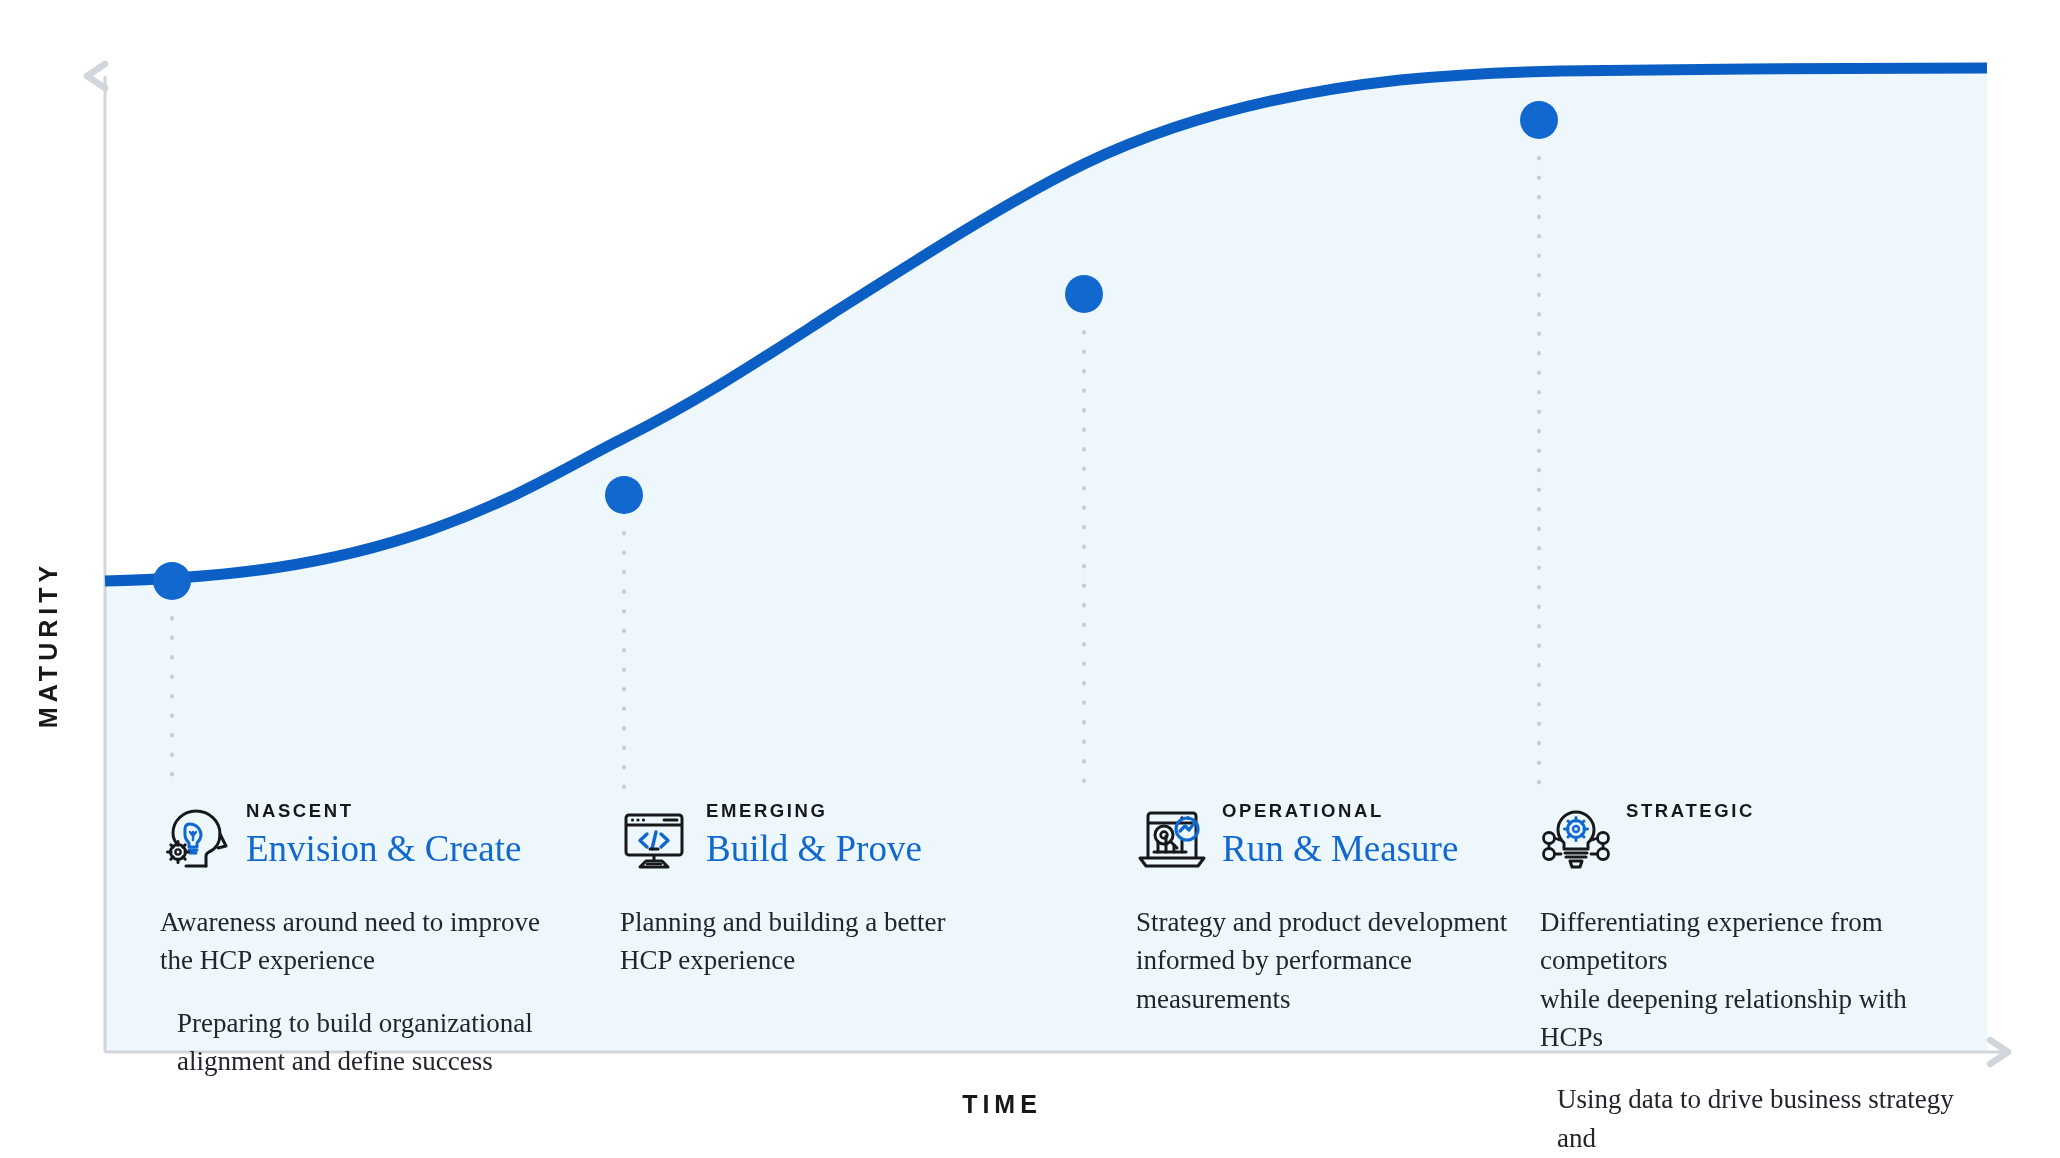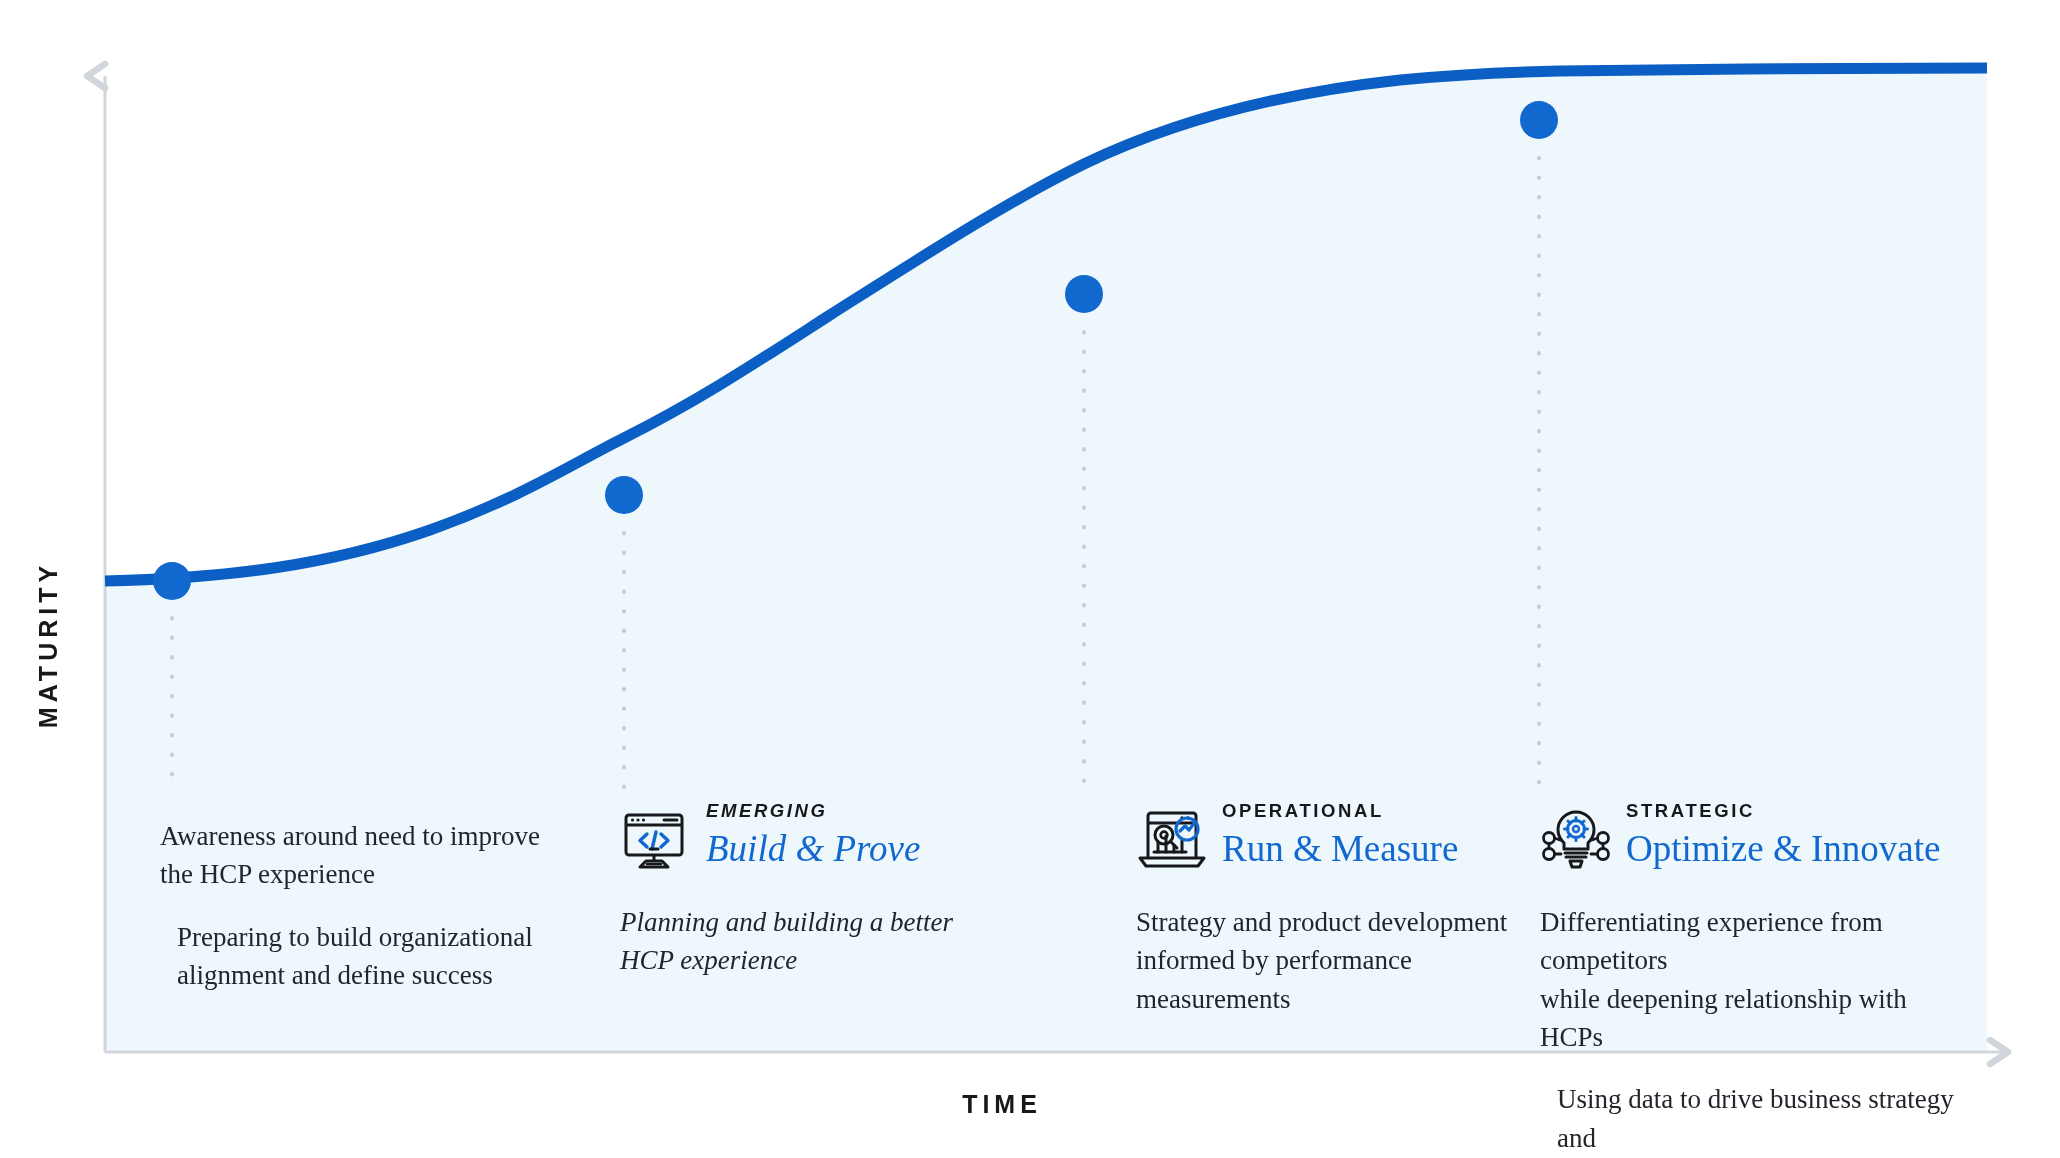--- a/index.html
+++ b/index.html
@@ -126,27 +126,46 @@
     <circle cx="172" cy="581" r="19" fill="#1168cf"></circle>
     <circle cx="624" cy="495" r="19" fill="#1168cf"></circle>
     <circle cx="1084" cy="294" r="19" fill="#1168cf"></circle>
     <circle cx="1539" cy="120" r="19" fill="#1168cf"></circle>
   </svg>
 
   <div class="axis-label" id="y-axis-label">MATURITY</div>
   <div class="axis-label" id="x-axis-label">TIME</div>
 
   <div class="stage" style="left:160px;">
+    <div class="stage-head">
+      <span class="stage-icon">
+        <svg viewBox="0 0 72 72" fill="none">
+          <path d="M46 62 L46 52 C46 50 47 49 49 48 C56 45 60 38 60 30 C60 17 49 7 36 7 C23 7 13 17 13 29 C13 34 15 38 18 41" stroke="#16181c" stroke-width="3" stroke-linecap="round" stroke-linejoin="round"></path>
+          <path d="M60 30 L66 42 L58 44" stroke="#16181c" stroke-width="3" stroke-linecap="round" stroke-linejoin="round"></path>
+          <path d="M46 62 L26 62" stroke="#16181c" stroke-width="3" stroke-linecap="round"></path>
+          <path d="M30 20 C36 20 41 25 41 31 C41 35 39 37 37 39 L37 43 L29 43 L29 39 C27 37 25 35 25 31 C25 25 24 20 30 20Z" stroke="#1168cf" stroke-width="3" stroke-linejoin="round"></path>
+          <path d="M29 46 L37 46 M30 49 L36 49" stroke="#1168cf" stroke-width="3" stroke-linecap="round"></path>
+          <path d="M33 28 L33 36 M33 32 L30 28 M33 32 L36 28" stroke="#1168cf" stroke-width="2.4" stroke-linecap="round"></path>
+          <circle cx="18" cy="48" r="7.5" stroke="#16181c" stroke-width="3"></circle>
+          <circle cx="18" cy="48" r="2.6" stroke="#16181c" stroke-width="2.4"></circle>
+          <path d="M18 37.5 L18 41 M18 55 L18 58.5 M7.5 48 L11 48 M25 48 L28.5 48 M10.8 40.8 L13.2 43.2 M22.8 52.8 L25.2 55.2 M25.2 40.8 L22.8 43.2 M13.2 52.8 L10.8 55.2" stroke="#16181c" stroke-width="3" stroke-linecap="round"></path>
+        </svg>
+      </span>
+      <span class="stage-headtext">
+        <div class="stage-eyebrow">NASCENT</div>
+        <div class="stage-title">Envision &amp; Create</div>
+      </span>
+    </div>
     <div class="stage-desc">Awareness around need to improve
 the HCP experience</div>
     <div class="stage-desc second">Preparing to build organizational
 alignment and define success</div>
   </div>
 
-  <div class="stage" style="left:620px;font-style:italic;">
+  <div class="stage" style="left:620px;">
     <div class="stage-head">
       <span class="stage-icon">
         <svg viewBox="0 0 72 72" fill="none">
           <rect x="6" y="11" width="56" height="40" rx="3" stroke="#16181c" stroke-width="3"></rect>
           <path d="M6 21 L62 21" stroke="#16181c" stroke-width="3"></path>
           <circle cx="12.5" cy="16" r="1.6" fill="#16181c"></circle>
           <circle cx="18" cy="16" r="1.6" fill="#16181c"></circle>
           <circle cx="23.5" cy="16" r="1.6" fill="#16181c"></circle>
           <path d="M44 16 L57 16" stroke="#16181c" stroke-width="3" stroke-linecap="round"></path>
           <path d="M27 30 L20 36.5 L27 43" stroke="#1168cf" stroke-width="3.4" stroke-linecap="round" stroke-linejoin="round"></path>
@@ -207,21 +226,20 @@
           <circle cx="9" cy="34" r="5.5" stroke="#16181c" stroke-width="2.8"></circle>
           <circle cx="9" cy="50" r="5.5" stroke="#16181c" stroke-width="2.8"></circle>
           <circle cx="63" cy="34" r="5.5" stroke="#16181c" stroke-width="2.8"></circle>
           <circle cx="63" cy="50" r="5.5" stroke="#16181c" stroke-width="2.8"></circle>
           <path d="M14.5 34 L20 36 M14.5 50 L21 50 M57.5 34 L52 36 M57.5 50 L51 50" stroke="#16181c" stroke-width="2.8" stroke-linecap="round"></path>
           <path d="M9 39.5 L9 44.5 M63 39.5 L63 44.5" stroke="#16181c" stroke-width="2.8" stroke-linecap="round"></path>
         </svg>
       </span>
       <span class="stage-headtext">
         <div class="stage-eyebrow">STRATEGIC</div>
-        <div class="stage-title">Optimize &amp; Innovate</div>
       </span>
     </div>
     <div class="stage-desc">Differentiating experience from competitors
 while deepening relationship with HCPs</div>
     <div class="stage-desc second">Using data to drive business strategy and
 optimize both process and experience</div>
   </div>
 
 </div>
 

